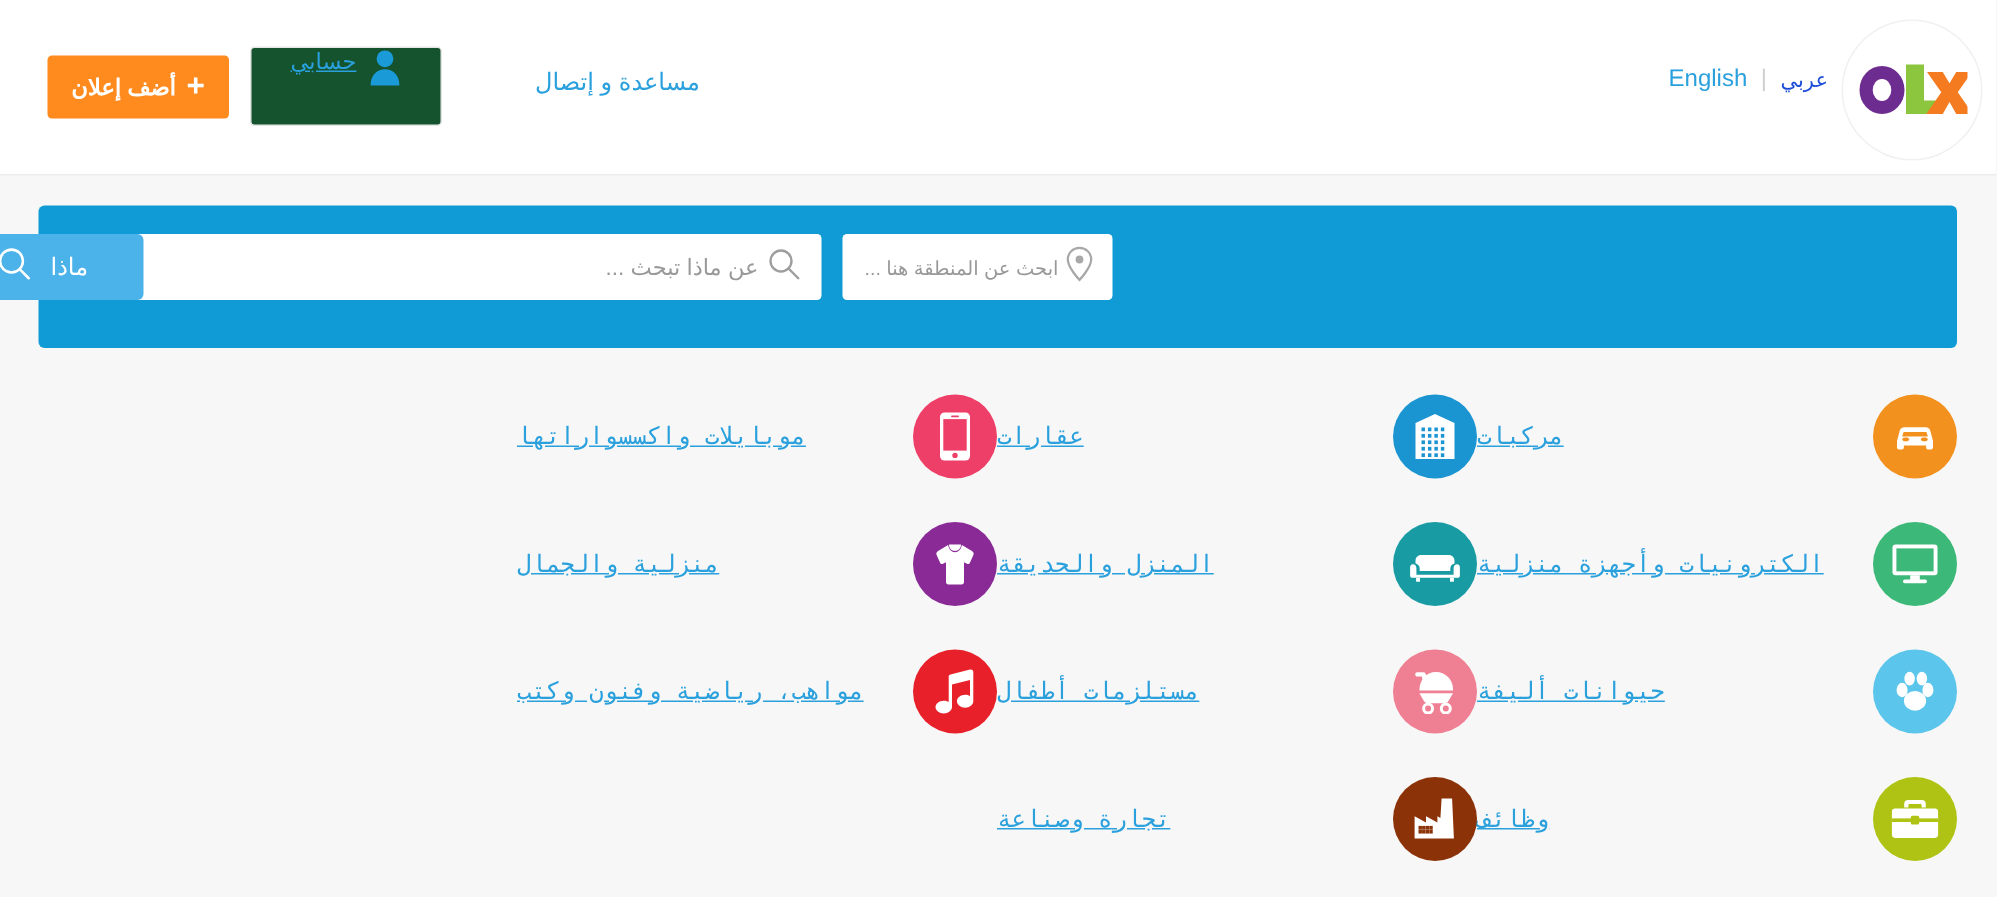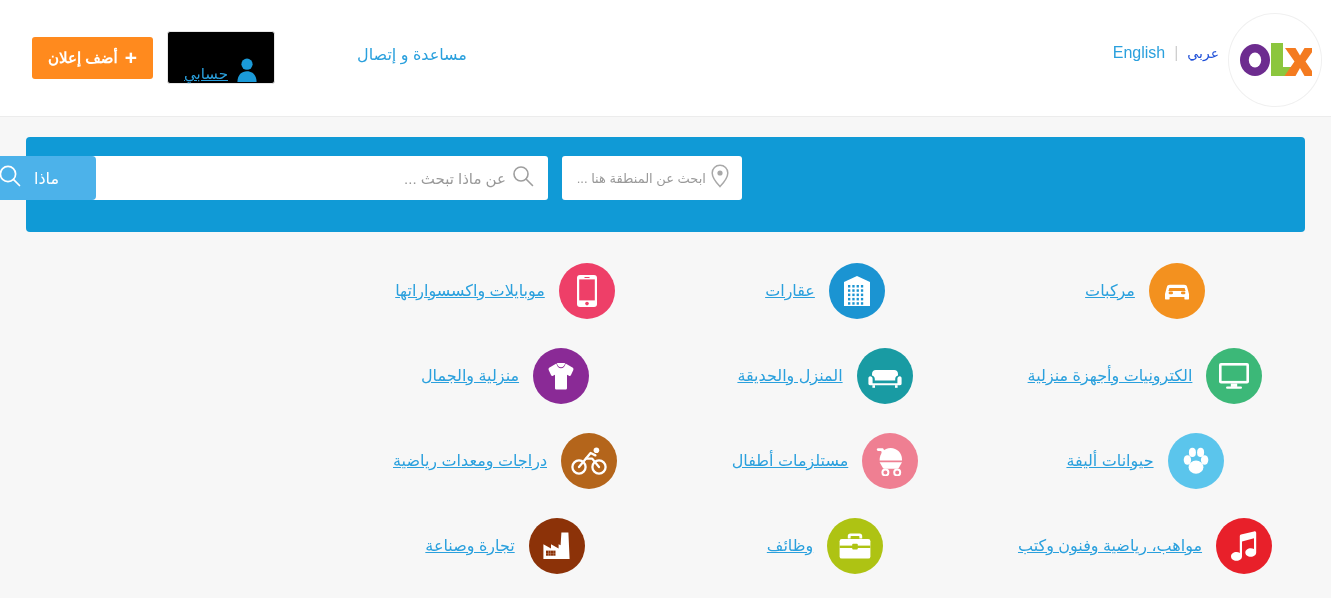--- a/index.html
+++ b/index.html
@@ -28,23 +28,23 @@
     background: #ff8a1e; border: none; border-radius: 3px;
     color: #ffffff; font-size: 15px; font-weight: bold;
     display: flex; align-items: center; justify-content: center; gap: 7px;
     cursor: pointer; direction: rtl; padding: 0;
   }
   .post-ad-btn .plus {
     font-size: 21px; font-weight: bold; line-height: 1; margin-top: -2px;
   }
   .account-box {
     position: absolute; left: 167px; top: 31px;
-    width: 108px; height: 53px;
-    background: #000000; border: 1px solid #e6e6e6; border-radius: 3px;
-    display: flex; align-items: flex-end; justify-content: center; gap: 8px;
+    width: 128px; height: 53px;
+    background: #14532d; border: 1px solid #e6e6e6; border-radius: 3px;
+    display: flex; align-items: flex-start; justify-content: center; gap: 8px;
     cursor: pointer; direction: rtl;
   }
   .account-box .user-icon { width: 22px; height: 26px; display: block; }
   .account-link {
     color: #2aa0dd; font-size: 15px; text-decoration: underline;
   }
   .help-link {
     position: absolute; left: 317px; top: 45px;
     color: #2aa0dd; font-size: 16px; text-decoration: none; cursor: pointer; margin-left: 40px;
   }
@@ -112,22 +112,22 @@
   }
 
   
   .categories {
     position: absolute; top: 248px; right: 26px;
     width: 1279px; direction: rtl;
     display: flex; flex-wrap: wrap;
   }
   .cat-item {
     width: 320px; height: 85px;
-    display: flex; align-items: center; justify-content: center;
-    cursor: pointer; direction: rtl;
+    display: flex; align-items: center; justify-content: space-between;
+    cursor: pointer; direction: rtl; font-family: Liberation Mono, monospace;
   }
   .cat-icon {
     width: 56px; height: 56px; border-radius: 50%;
     display: flex; align-items: center; justify-content: center;
     flex: 0 0 auto; margin-left: 14px; margin-right: 0;
   }
   .cat-icon svg { display: block; }
   .cat-label {
     color: #2aa0dd; font-size: 16px; text-decoration: underline;
     white-space: nowrap;
@@ -309,32 +309,20 @@
             <path fill="#ffffff" d="M16.6 2 C23 2 28 7 28 13.4 L28 14.4 L5.6 14.4 C5.6 7.4 10 2 16.6 2 Z"></path>
             <path fill="#ffffff" d="M4.2 2.2 L8.2 2.2 C9 2.2 9.6 2.6 9.8 3.4 L11 8 L8.2 8.8 L7.2 5 L4.2 5 C3.4 5 2.8 4.4 2.8 3.6 C2.8 2.8 3.4 2.2 4.2 2.2 Z"></path>
             <path fill="#ffffff" d="M5.6 16.2 L28 16.2 L25 21.4 C24.4 22.4 23.6 22.8 22.4 22.8 L11.2 22.8 C10 22.8 9.2 22.4 8.6 21.4 Z"></path>
             <circle cx="11.4" cy="26.4" r="3" fill="none" stroke="#ffffff" stroke-width="2"></circle>
             <circle cx="23.2" cy="26.4" r="3" fill="none" stroke="#ffffff" stroke-width="2"></circle>
           </svg>
         </span>
         <span class="cat-label">مستلزمات أطفال</span>
       </div>
       <div class="cat-item">
-        <span class="cat-icon" style="background: rgb(180, 101, 27);">
-          <svg width="36" height="30" viewBox="0 0 36 30">
-            <circle cx="8" cy="21" r="6.6" fill="none" stroke="#ffffff" stroke-width="2.3"></circle>
-            <circle cx="28" cy="21" r="6.6" fill="none" stroke="#ffffff" stroke-width="2.3"></circle>
-            <circle cx="25.4" cy="4.2" r="2.8" fill="#ffffff"></circle>
-            <path d="M8 21 L15 12.6 L21.2 12.6 L28 21" fill="none" stroke="#ffffff" stroke-width="2.3" stroke-linejoin="round" stroke-linecap="round"></path>
-            <path d="M15 12.6 L19.6 7 L24.4 9.4" fill="none" stroke="#ffffff" stroke-width="2.3" stroke-linecap="round" stroke-linejoin="round"></path>
-          </svg>
-        </span>
-        <span class="cat-label">دراجات ومعدات رياضية</span>
-      </div>
-      <div class="cat-item">
         <span class="cat-icon" style="background: rgb(232, 32, 42);">
           <svg width="28" height="32" viewBox="0 0 28 32">
             <path fill="#ffffff" d="M24 1.4 L11 4.6 C10.2 4.8 9.8 5.3 9.8 6.1 L9.8 23 C8.9 22.4 7.8 22.1 6.5 22.1 C3.5 22.1 1 24 1 26.4 C1 28.8 3.5 30.7 6.5 30.7 C9.5 30.7 12 28.8 12 26.4 L12 11.4 L24 8.3 L24 19.1 C23.1 18.5 22 18.2 20.8 18.2 C17.8 18.2 15.3 20.1 15.3 22.5 C15.3 24.9 17.8 26.8 20.8 26.8 C23.8 26.8 26.2 24.9 26.2 22.5 L26.2 2.9 C26.2 1.9 25.2 1.1 24 1.4 Z"></path>
           </svg>
         </span>
         <span class="cat-label">مواهب، رياضية وفنون وكتب</span>
       </div>
       <div class="cat-item">
         <span class="cat-icon" style="background: rgb(174, 195, 19);">
           <svg width="34" height="28" viewBox="0 0 34 28">

